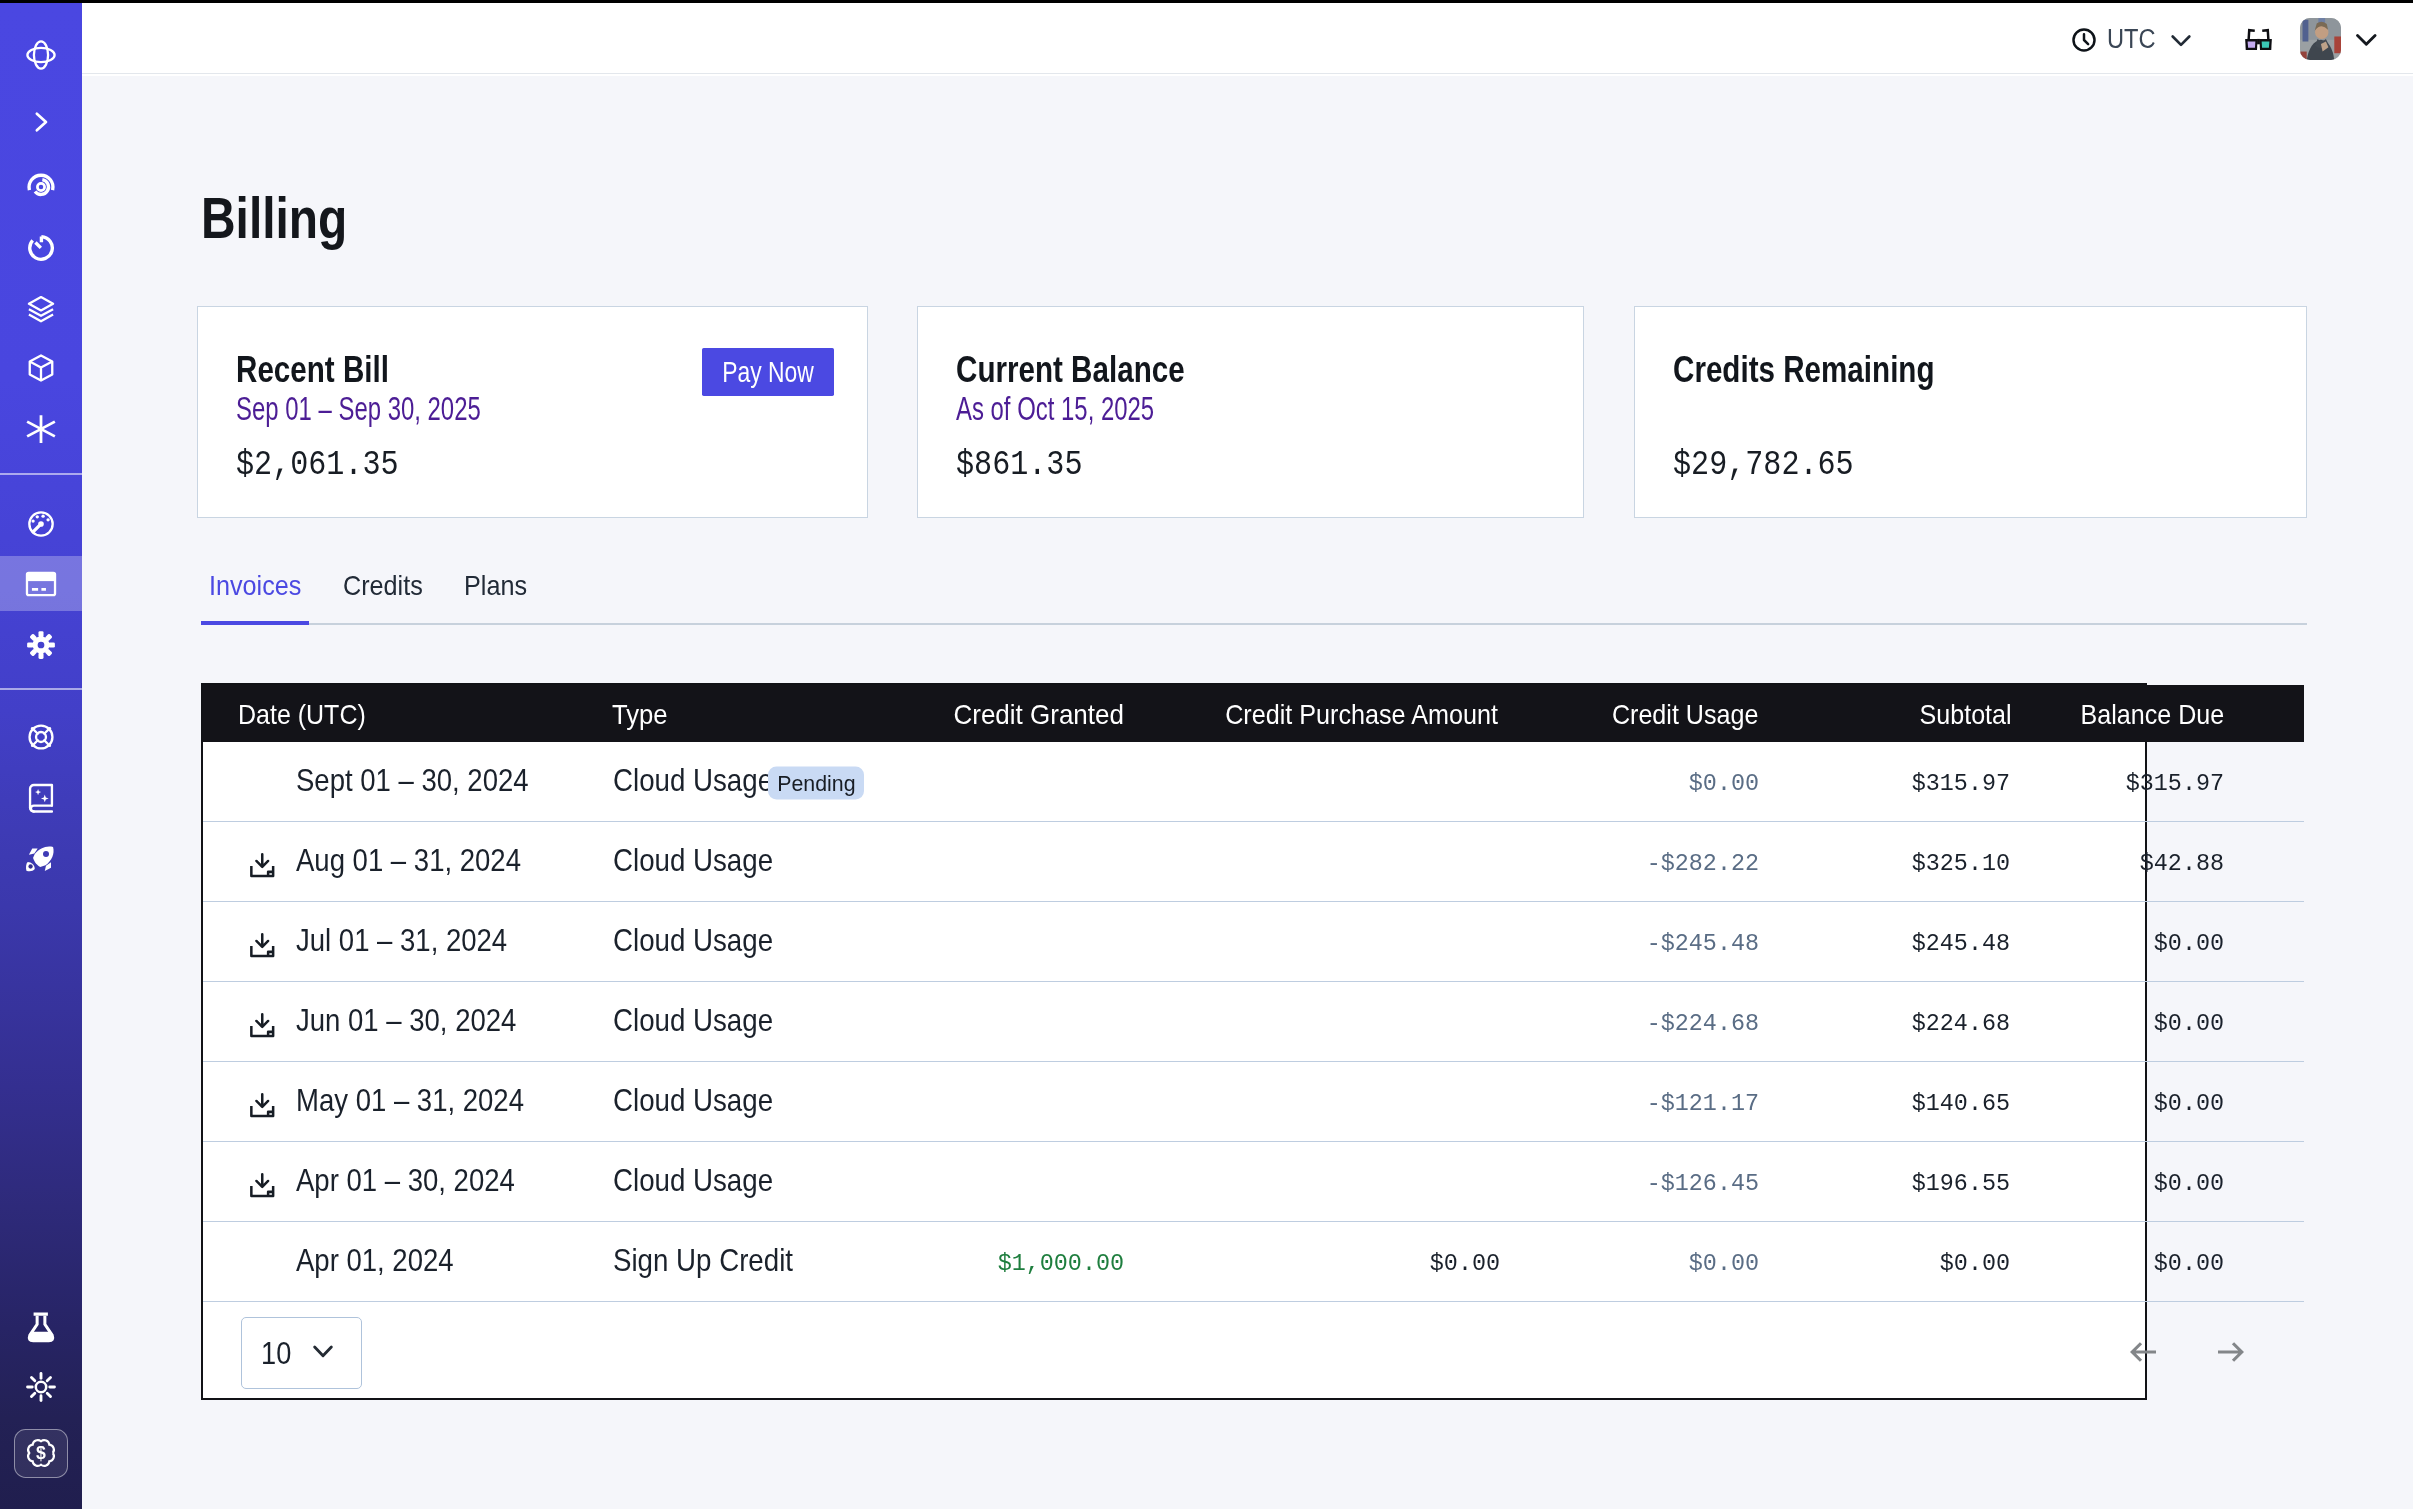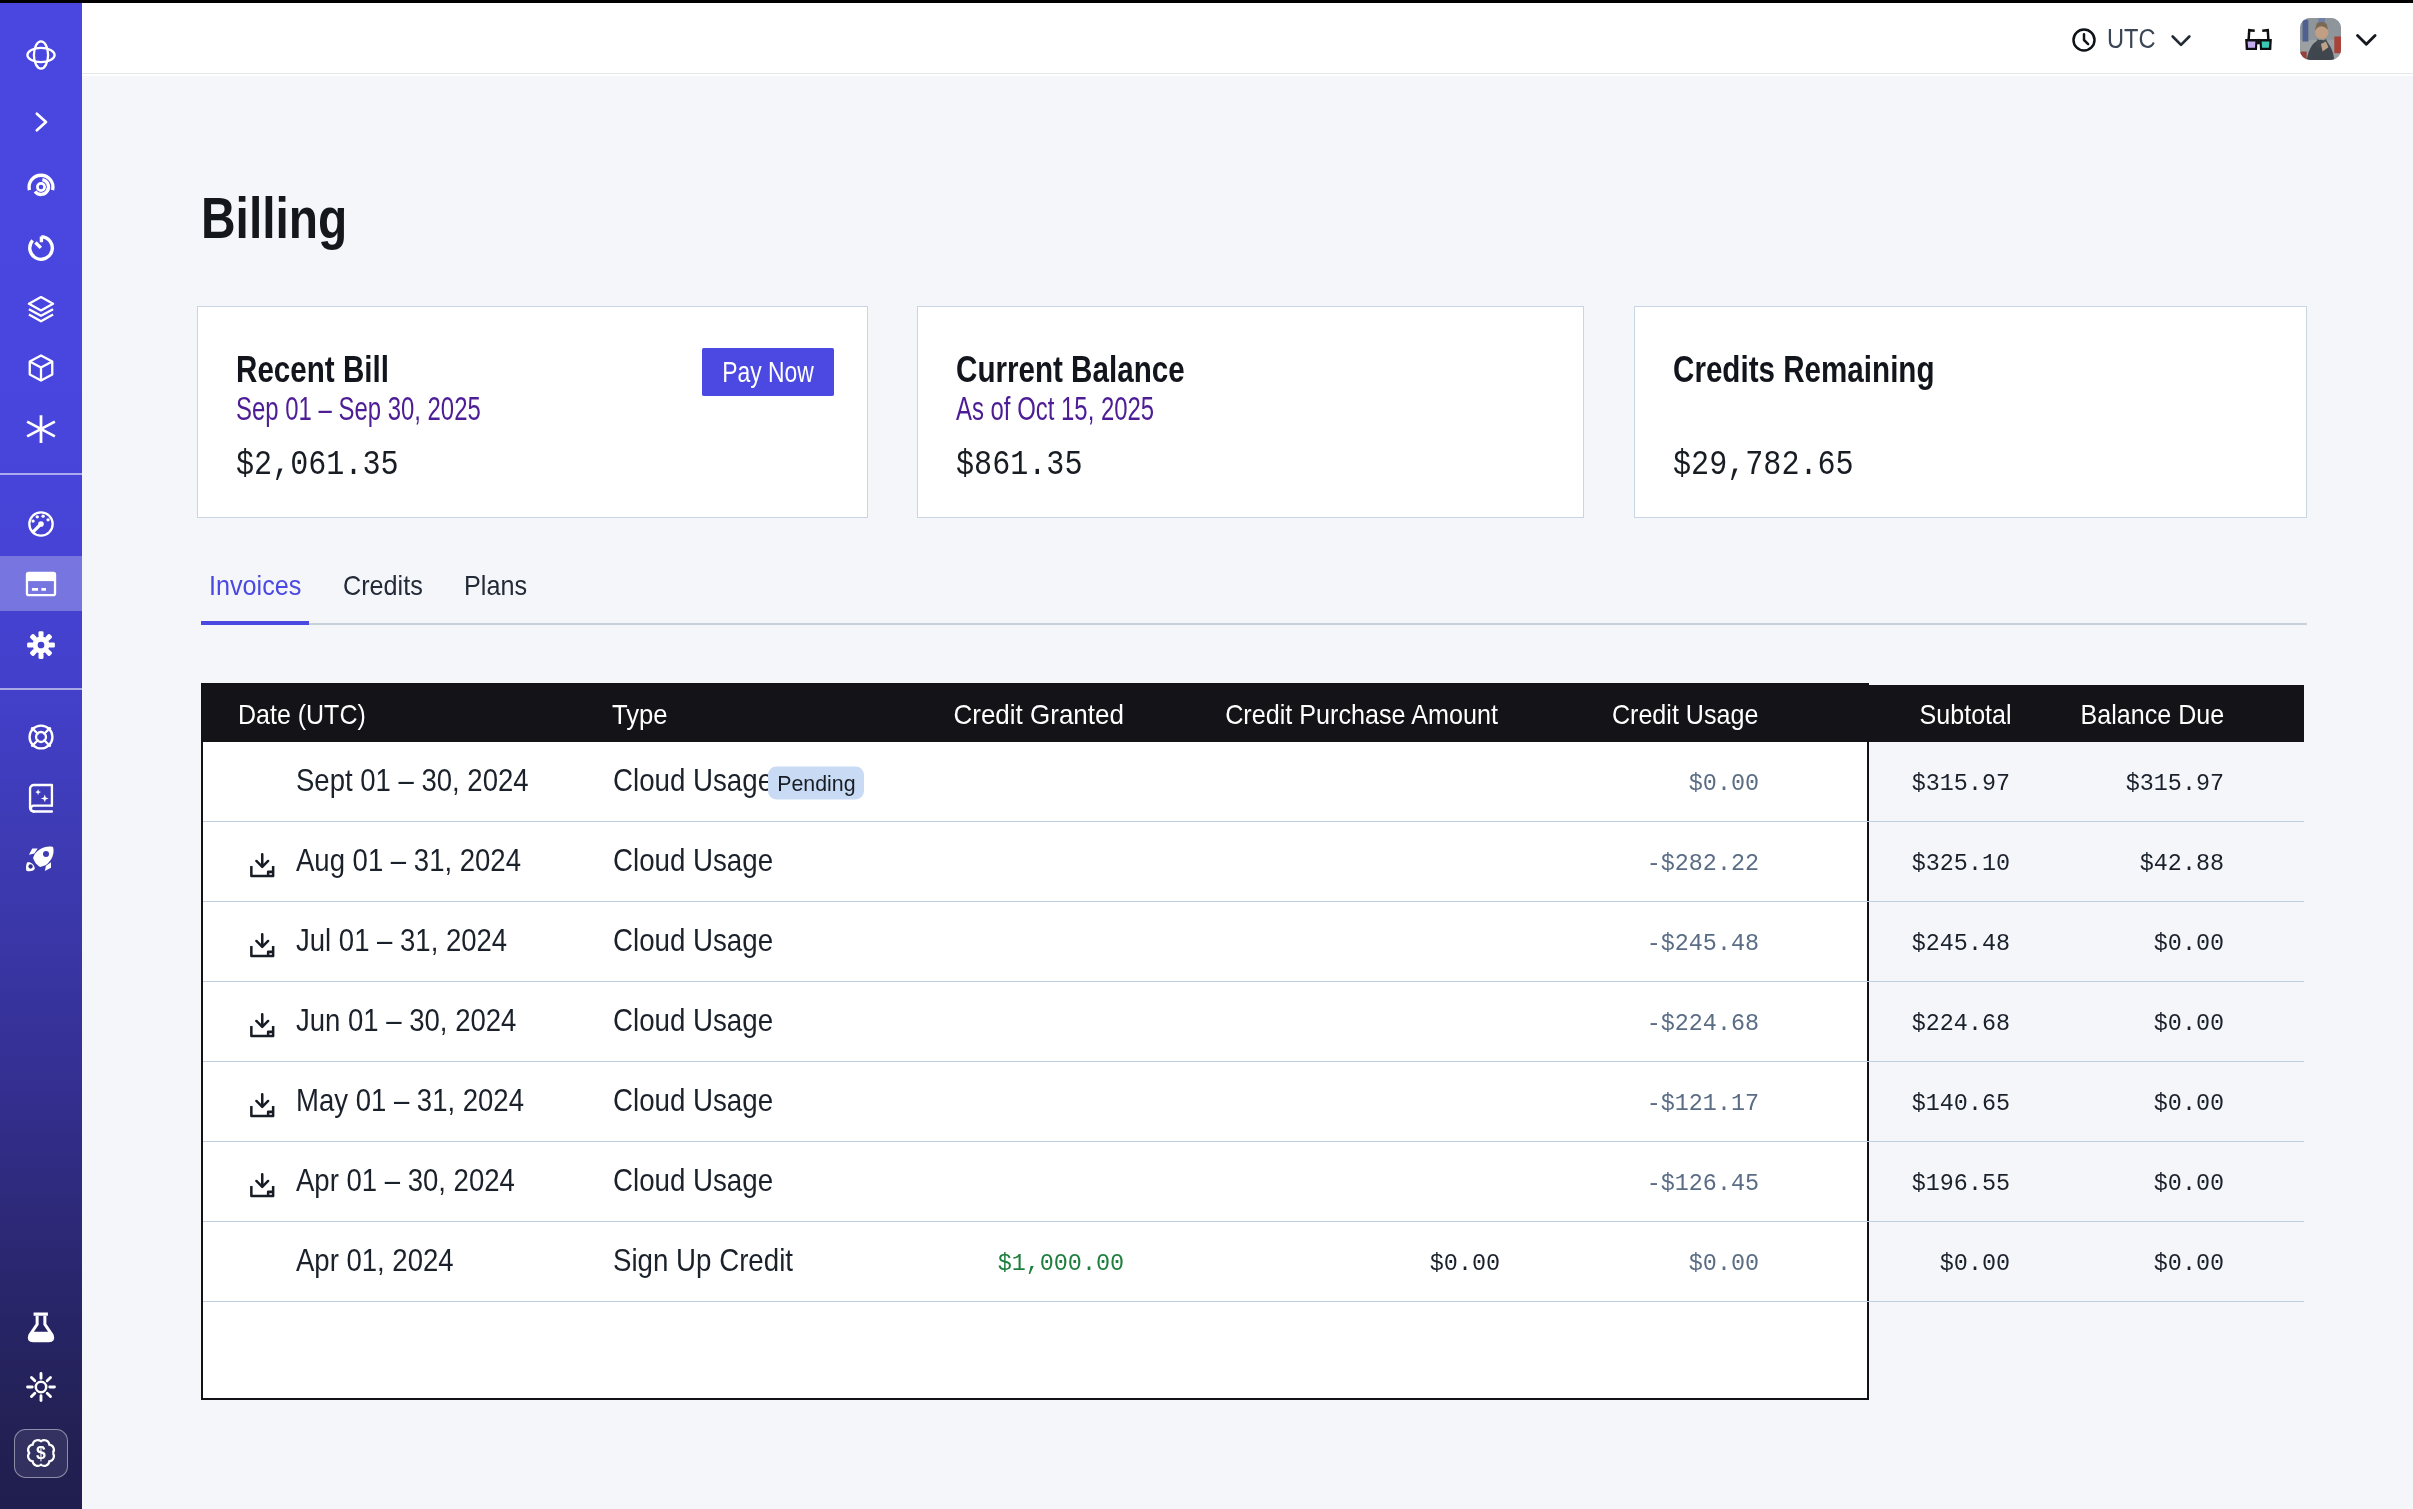--- a/index.html
+++ b/index.html
@@ -13,21 +13,21 @@
 .icon{position:absolute;left:41px;transform:translate(-50%,-50%)}
 .sdiv{position:absolute;left:0;width:82px;height:1.7px;background:rgba(255,255,255,.55)}
 #active{position:absolute;left:0;top:556px;width:82px;height:55px;background:rgba(255,255,255,.27)}
 .card{position:absolute;top:306px;height:212px;background:#fff;border:1.7px solid #C9D5E2}
 .ctitle{position:absolute;left:38px;top:44px;font-size:37px;font-weight:700;color:#12161C;line-height:37px}
 .csub{position:absolute;left:38px;top:85px;font-size:33px;color:#4c1d95;line-height:33px}
 .camt{position:absolute;left:38px;top:141px;font-size:35px;color:#181D24;line-height:35px}
 #tabline{left:201px;top:623px;width:2106px;height:1.7px;background:#C7D1DC}
 #tabbar{left:201px;top:621px;width:108px;height:4.2px;background:#4B49E2}
 .tab{position:absolute;top:571px;font-size:28.5px;line-height:28.5px}
-#table{left:201px;top:683px;width:1668px;height:717px;background:#fff;border:2.5px solid #111216;z-index:5}
+#table{left:201px;top:683px;width:1946px;height:717px;background:#fff;border:2.5px solid #111216;z-index:5}
 #thead{position:absolute;left:0;top:0;width:2101px;height:57px;background:#131318;color:#fff}
 .th{position:absolute;top:15px;font-size:28.5px;line-height:28.5px;font-weight:400}
 .row{position:absolute;left:0;width:2101px;height:80px;border-bottom:1.7px solid #BECDE0}
 .cell{position:absolute;top:calc(50% - 1.3px);transform:translateY(-50%);font-size:32px;line-height:33px;color:#1A212B;white-space:pre}
 .cellr{position:absolute;top:calc(50% + 2.5px);font-size:23.4px;line-height:28.5px;white-space:pre;font-family:"Liberation Mono",monospace}
 .dk{color:#1A212B}.sl{color:#5A6D85}.gr{color:#1E7E3E}
 .chip{position:absolute;left:565px;top:calc(50% + 1.7px);transform:translateY(-50%);height:33px;line-height:33px;background:#C9DAF4;color:#181D24;border-radius:8.4px;font-size:22px;padding:0 7.5px}
 .dlico{position:absolute;left:45px;top:calc(50% + 4.2px);transform:translateY(-50%)}
 #pager{position:absolute;left:0;top:619px;width:2101px;height:95px}
 #psel{position:absolute;left:38px;top:13.4px;width:121px;height:72px;border:1.7px solid #AFC3DB;border-radius:5px;background:#fff}
@@ -324,14 +324,27 @@
 <div class="row" style="top:537px">
         <div class="cell" style="left:93px"><span class="cx" style="transform:scaleX(.86)">Apr 01, 2024</span></div>
         <div class="cell" style="left:410px"><span class="cx" style="transform:scaleX(.865)">Sign Up Credit</span></div>
         <div class="cellr gr" style="right:1180px;transform:translateY(-50%) scaleX(1)"><span class="cx" style="transform:scaleX(1);transform-origin:100% 50%">$1,000.00</span></div>
         <div class="cellr dk" style="right:804px;transform:translateY(-50%) scaleX(1)"><span class="cx" style="transform:scaleX(1);transform-origin:100% 50%">$0.00</span></div>
         <div class="cellr sl" style="right:545px;transform:translateY(-50%) scaleX(1)"><span class="cx" style="transform:scaleX(1);transform-origin:100% 50%">$0.00</span></div>
         <div class="cellr dk" style="right:294px;transform:translateY(-50%) scaleX(1)"><span class="cx" style="transform:scaleX(1);transform-origin:100% 50%">$0.00</span></div>
         <div class="cellr dk" style="right:80px;transform:translateY(-50%) scaleX(1)"><span class="cx" style="transform:scaleX(1);transform-origin:100% 50%">$0.00</span></div>
       </div>
 </div>
+<div id="pager">
+  <div id="psel"></div>
+  <div style="position:absolute;left:58px;top:33px;font-size:32px;color:#1A212B;line-height:32px"><span class="cx" style="transform:scaleX(.85)">10</span></div>
+  <svg style="position:absolute;left:109px;top:41px" width="22" height="14.2" viewBox="0 0 26 17">
+        <path d="M3 2.5 L13 13 L23 2.5" fill="none" stroke="#242B34" stroke-width="3.4" stroke-linecap="round" stroke-linejoin="round"></path>
+      </svg>
+  <svg style="position:absolute;left:1927px;top:38px" width="27" height="20" viewBox="0 0 32 24">
+        <path d="M31 12 H3 M13 1.5 L2.5 12 L13 22.5" fill="none" stroke="#838689" stroke-width="3.8"></path>
+      </svg>
+  <svg style="position:absolute;left:2014px;top:38px" width="27" height="20" viewBox="0 0 32 24">
+        <path d="M1 12 H29 M19 1.5 L29.5 12 L19 22.5" fill="none" stroke="#838689" stroke-width="3.8"></path>
+      </svg>
+</div>
 </div>
 
 
 </body></html>

